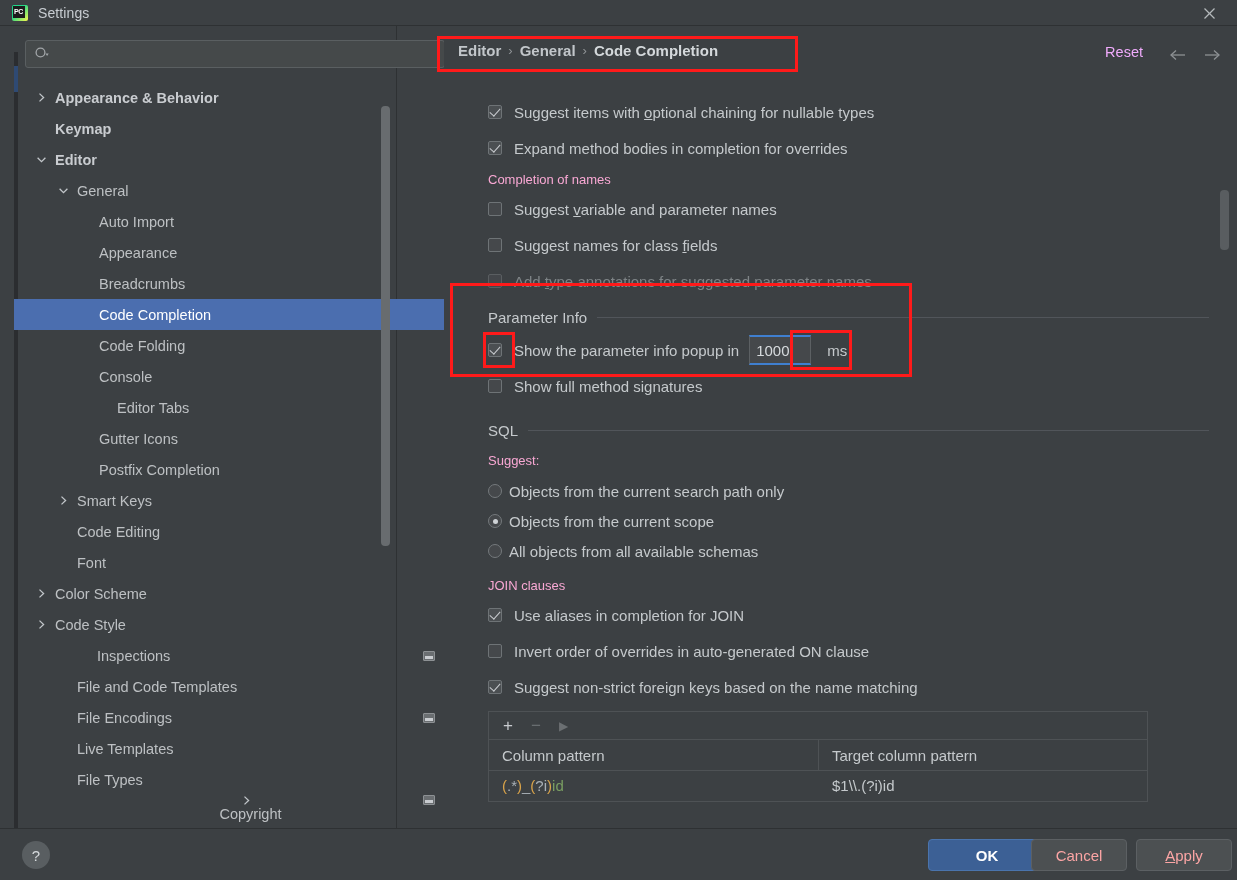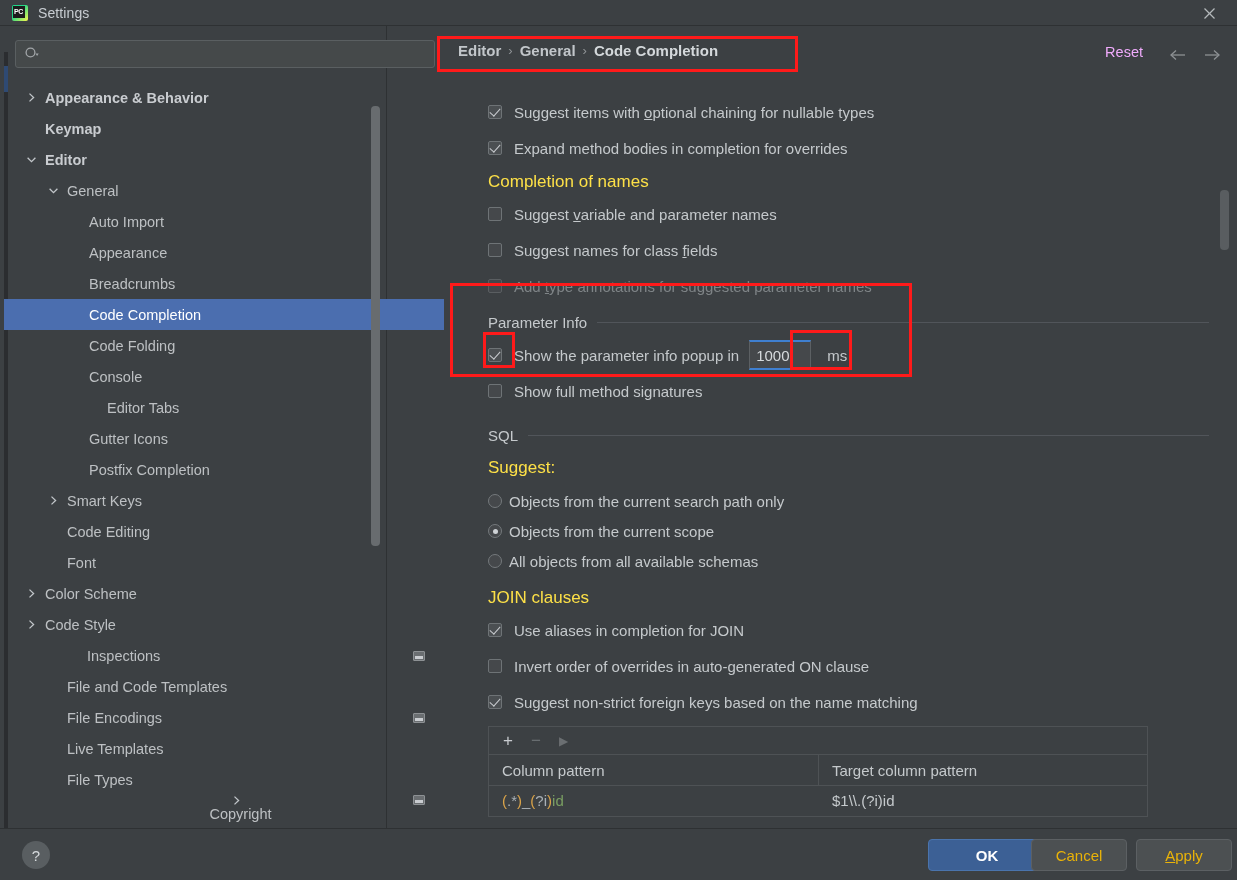--- a/index.html
+++ b/index.html
@@ -41,21 +41,21 @@
     margin-left: 10px; font-size: 14px; color: #c8cdd2; letter-spacing: .1px;
   }
   .win-close {
     position: absolute; right: 8px; top: 0; width: 40px; height: 26px;
     display: flex; align-items: center; justify-content: center;
     color: #b4b8bb; font-size: 15px; cursor: default;
   }
 
   
   .sidebar {
-    position: absolute; left: 4px; top: 26px; width: 383px; height: 802px;
+    position: absolute; left: 14px; top: 26px; width: 383px; height: 802px;
     background: #3c4043;
     border-right: 1px solid #2e3133;
   }
   .search-wrap {
     position: absolute; left: 11px; top: 14px; width: 420px; height: 28px;
     background: #45494a; border: 1px solid #5a5f61; border-radius: 3px;
     display: flex; align-items: center;
   }
   .search-icon { margin-left: 8px; width: 16px; height: 16px; display:block; }
   .search-input {
@@ -151,21 +151,21 @@
     width: 5px; height: 9px; border: solid #c9ccd0;
     border-width: 0 1.7px 1.7px 0; transform: rotate(42deg);
   }
   .chk.off { background: #45484b; }
   .chk.dim { border-color: #5a5e61; background: #43464a; }
   .chk-label { margin-left: 12px; font-size: 15px; color: #c5c9cc; }
   .chk-label.dim { color: #7f8487; }
   .chk-label u { text-decoration: underline; }
 
   .group-title {
-    font-size: 17px; color: #fde047; margin: 10px 0 8px 0;
+    font-size: 13px; color: #f9a8d4; margin: 10px 0 8px 0;
   }
 
   .section {
     display: flex; align-items: center; gap: 10px;
     margin: 14px 0 8px 0;
   }
   .section-name { font-size: 15px; color: #c5c9cc; white-space: nowrap; }
   .section-rule { flex: 1; height: 1px; background: #51555a; }
 
   .radio-row { display: flex; align-items: center; height: 30px; }
@@ -238,21 +238,21 @@
   .help-btn {
     position: absolute; left: 22px; top: 12px; width: 28px; height: 28px;
     border-radius: 50%; background: #595e61; color: #d6dadd;
     font-size: 15px; display: flex; align-items: center; justify-content: center;
     cursor: pointer;
   }
   .btn {
     position: absolute; top: 10px; height: 32px;
     border-radius: 4px; font-size: 15px;
     display: flex; align-items: center; justify-content: center;
-    cursor: pointer; color: #eab308;
+    cursor: pointer; color: #fca5a5;
     background: #4c5052; border: 1px solid #5c6063;
   }
   .btn.primary {
     background: #3c6095; border: 1px solid #4a74ad; color: #ffffff; font-weight: 700;
   }
   .btn-ok { left: 928px; width: 118px; }
   .btn-cancel { left: 1031px; width: 96px; }
   .btn-apply { left: 1136px; width: 96px; }
   .btn-apply .u { text-decoration: underline; }
 

